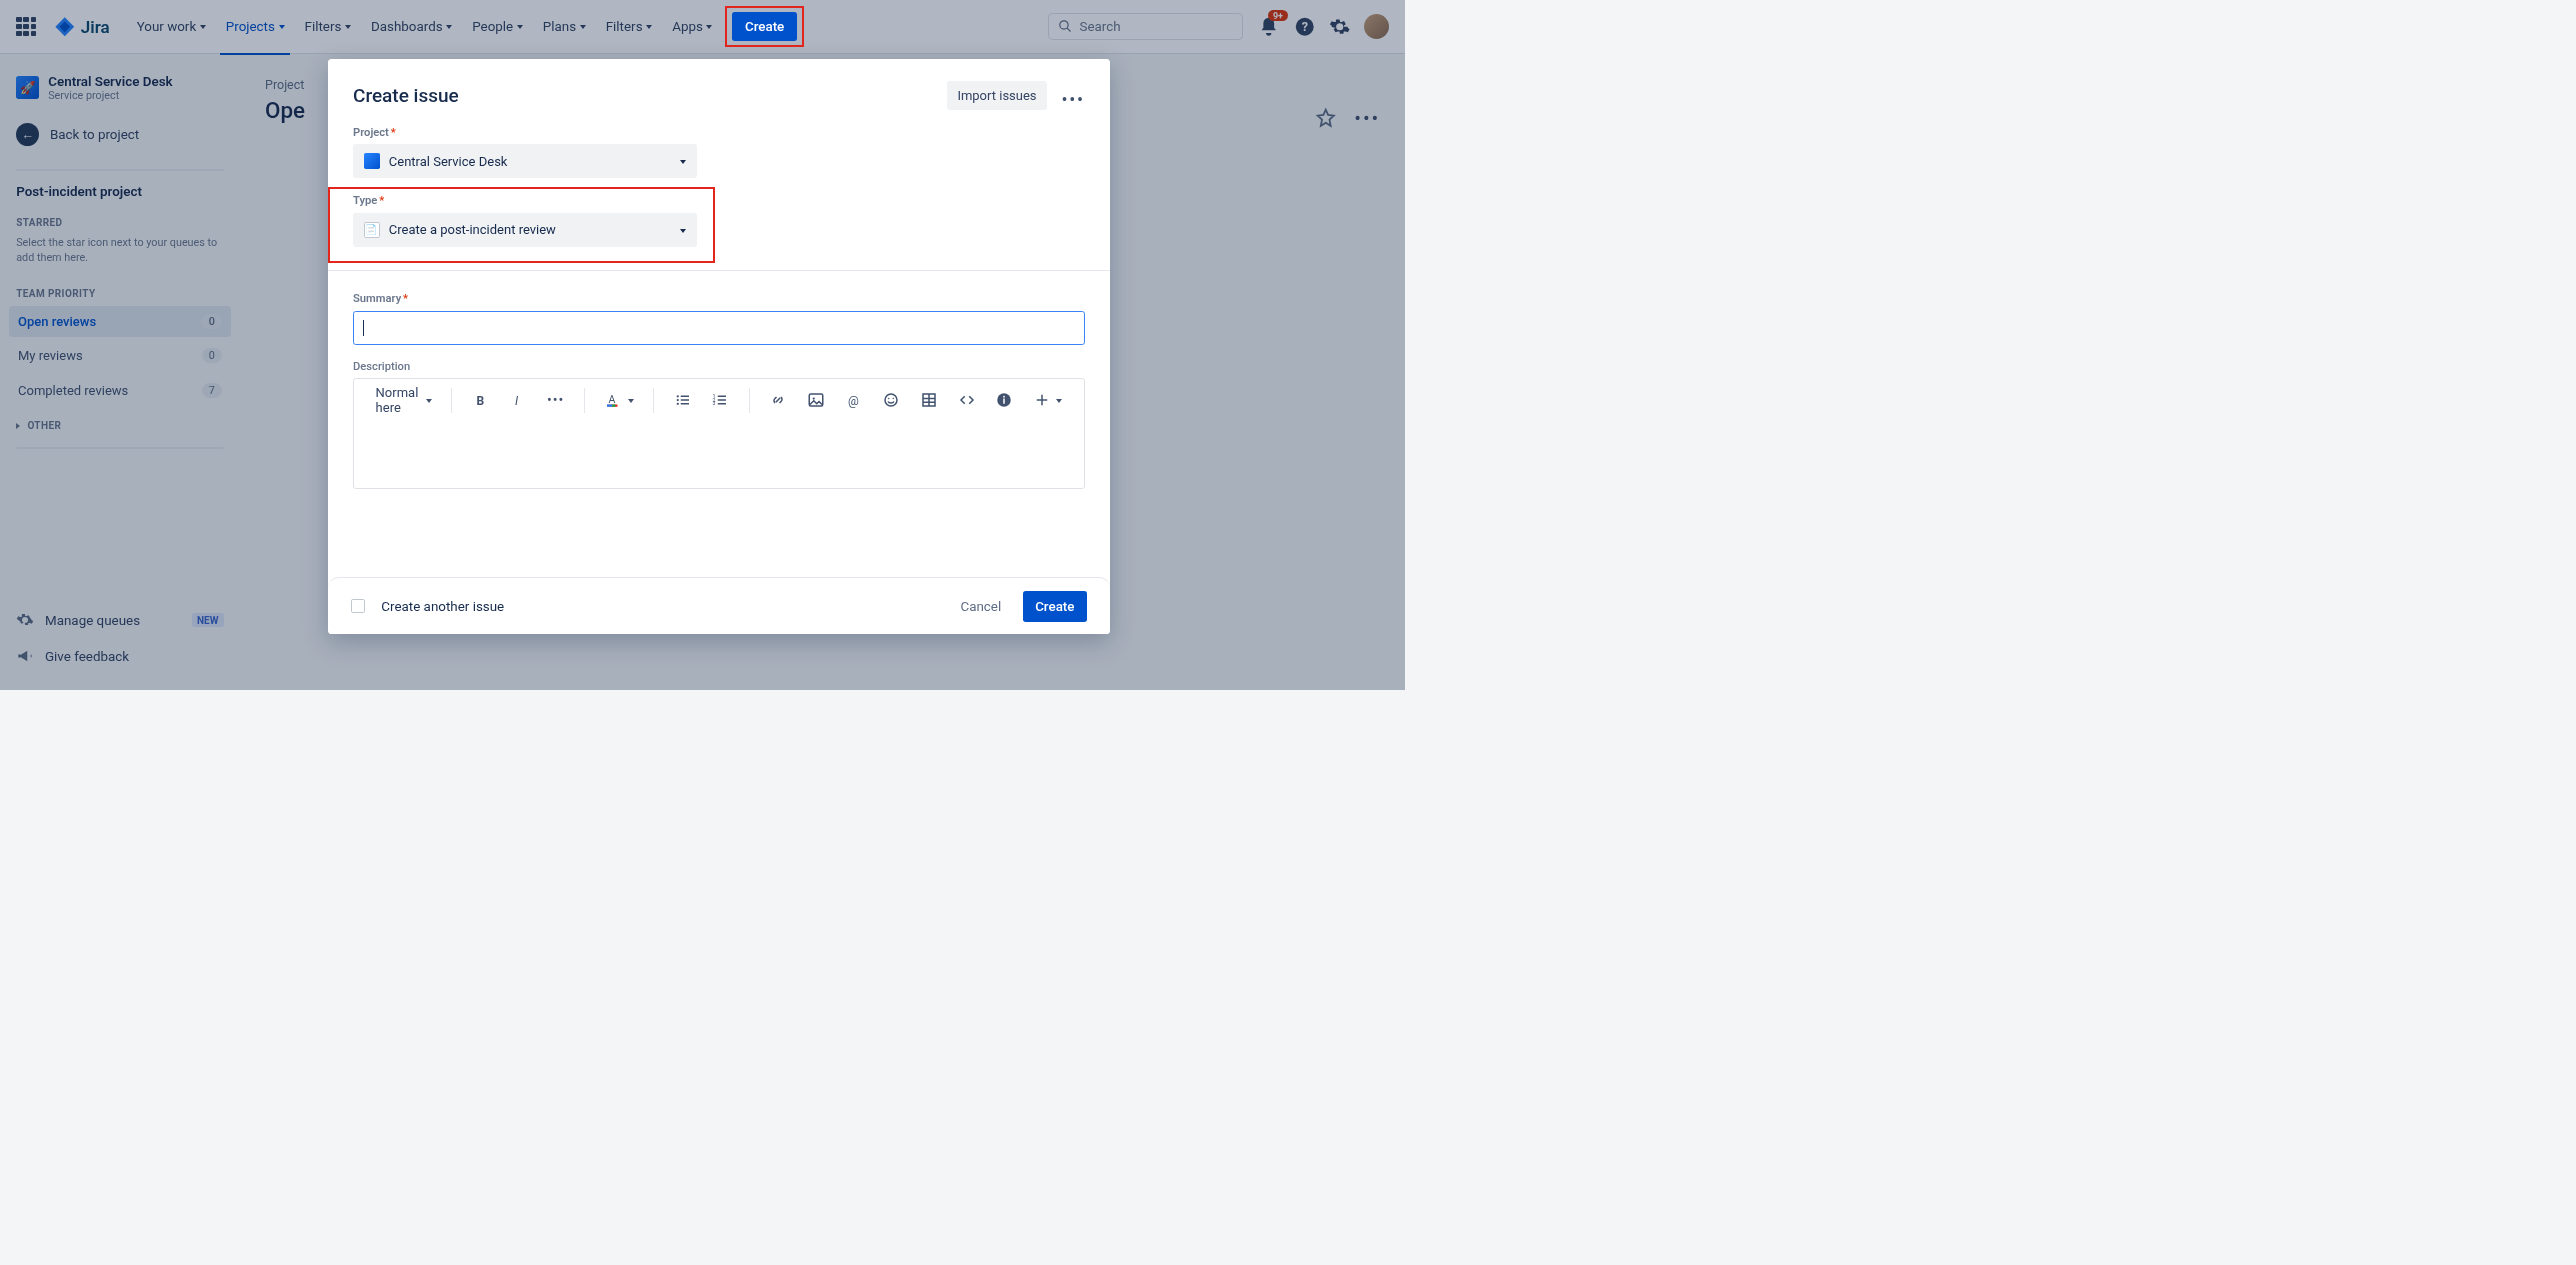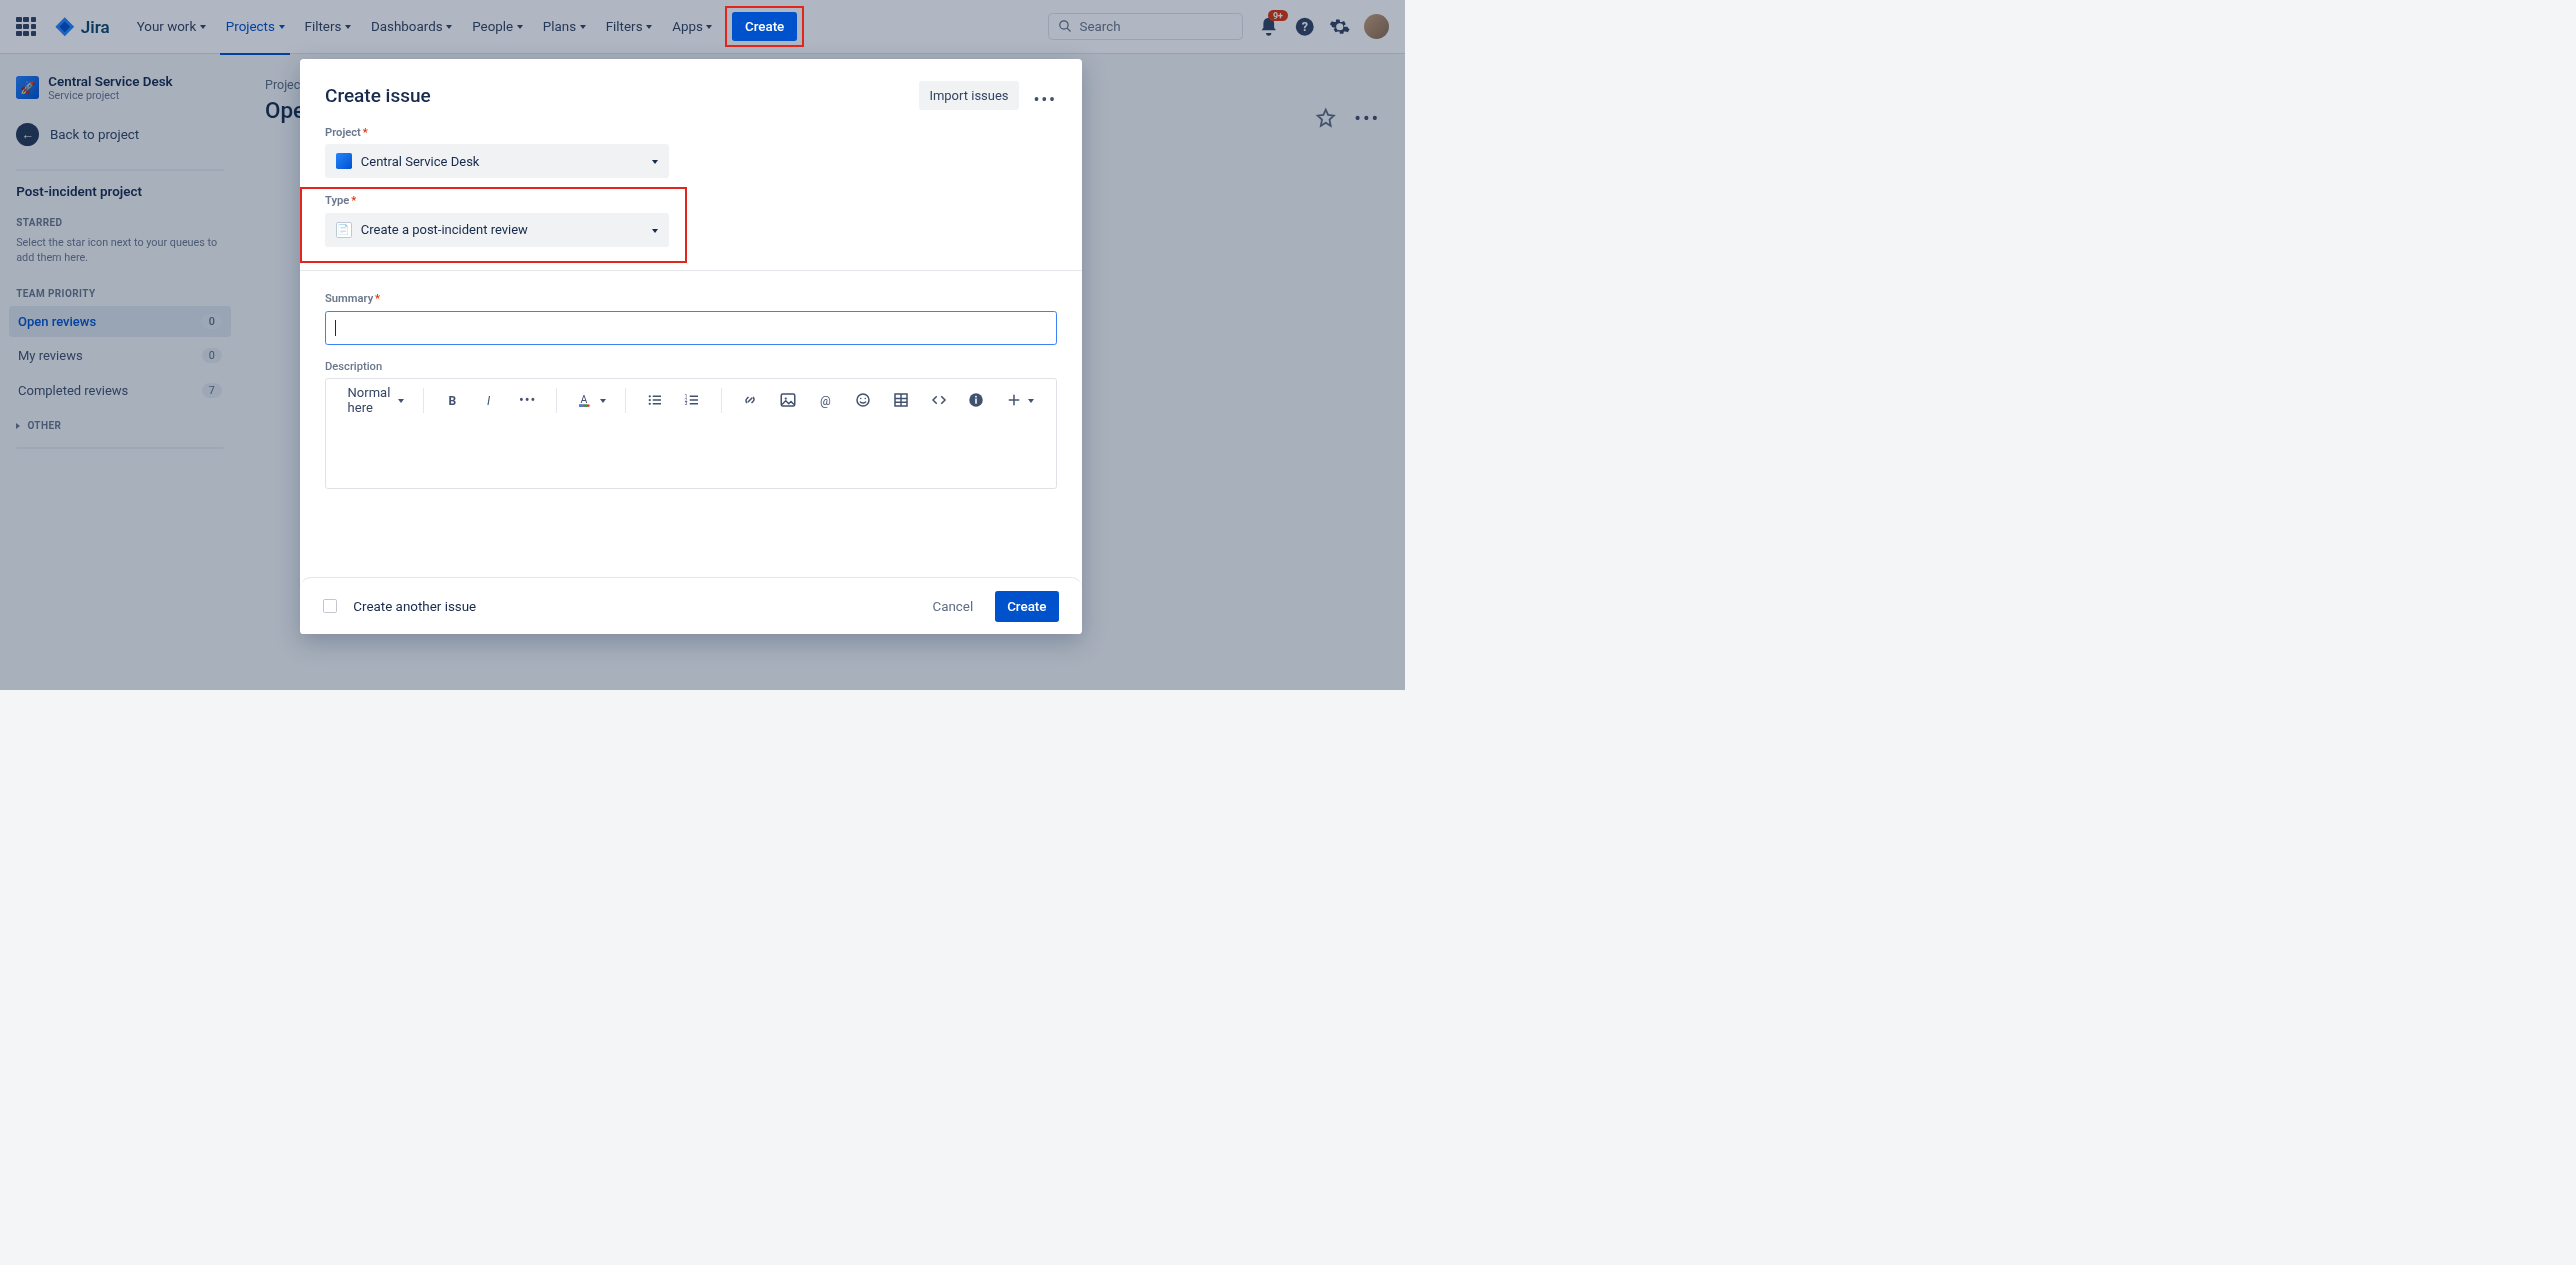--- a/index.html
+++ b/index.html
@@ -95,21 +95,21 @@
   .page-actions { position:absolute;right:25px;top:106px;display:flex;align-items:center;gap:18px;color:#5e6c84; }
   .page-actions .ic { width:21.5px;height:21.5px;cursor:pointer; }
   .mdots { font-size:20px;letter-spacing:1.8px;cursor:pointer;color:#42526e; }
 
   
   .overlay {
     position:absolute;inset:0;background:rgba(9,30,66,0.32);z-index:40;
   }
   .modal, .highlight-create { z-index:60;position:relative; }
   .modal {
-    position:absolute;top:59px;left:300px;width:782px;height:575px;background:#fff;border-radius:3.6px;box-shadow:0 7.2px 25px rgba(9,30,66,.25);display:flex;flex-direction:column;
+    position:absolute;top:59px;left:328px;width:782px;height:575px;background:#fff;border-radius:3.6px;box-shadow:0 7.2px 25px rgba(9,30,66,.25);display:flex;flex-direction:column;
   }
   .modal-body { padding:21.5px 25px 0 25px;flex:1;overflow:hidden; }
   .modal-header { display:flex;justify-content:space-between;align-items:center;margin-bottom:16px; }
   .modal-title { font-size:19px;font-weight:500;color:#172b4d; }
   .header-actions { display:flex;align-items:flex-end;gap:14px; }
   .import-btn { background:#f1f2f4;border-radius:2.7px;padding:7.2px 10.8px;font-size:13px;color:#344563;cursor:pointer; }
   .field-label { font-size:11.2px;font-weight:600;color:#6b778c;margin-bottom:5.4px;display:flex;align-items:center;gap:1.8px; }
   .req { color:#de350b; }
   .select {
     background:#f1f2f4;border-radius:2.7px;padding:9px 10.8px;display:flex;align-items:center;gap:9px;justify-content:space-between;width:344px;cursor:pointer;font-size:13px;color:#172b4d;margin-bottom:16px;
@@ -272,20 +272,35 @@
       <span class="count-pill">7</span>
     </div>
 
     <div class="side-group">
       <span class="chev-r"></span>
       <span>OTHER</span>
     </div>
 
     <div class="divider" style="margin-top:10.8px"></div>
 
+    <div class="sidebar-bottom">
+      <div class="side-action">
+        <svg width="18" height="18" viewBox="0 0 24 24">
+            <path fill="#5e6c84" d="M12 8a4 4 0 1 0 0 8 4 4 0 0 0 0-8zm9 4l2 1.6-2 3.4-2.5-1-2 .1-.4 2.6h-4l-.4-2.6-2-.1-2.5 1-2-3.4L3 12l-2-1.6 2-3.4 2.5 1 2-.1L7.9 4h4l.4 2.6 2 .1 2.5-1 2 3.4L21 12z"></path>
+          </svg>
+        <span>Manage queues</span>
+        <span class="new-pill">NEW</span>
+      </div>
+      <div class="side-action">
+        <svg width="18" height="18" viewBox="0 0 24 24">
+            <path fill="#5e6c84" d="M3 10v4h4l8 5V5l-8 5H3zm15 2a3 3 0 0 0 3-3v6a3 3 0 0 0-3-3z"></path>
+          </svg>
+        <span>Give feedback</span>
+      </div>
+    </div>
   </div>
 
   <div class="main">
     <div class="crumbs">Project</div>
     <div class="page-title">Ope</div>
   </div>
 </div>
 
 <div class="page-actions">
   <svg class="ic" viewBox="0 0 24 24">

